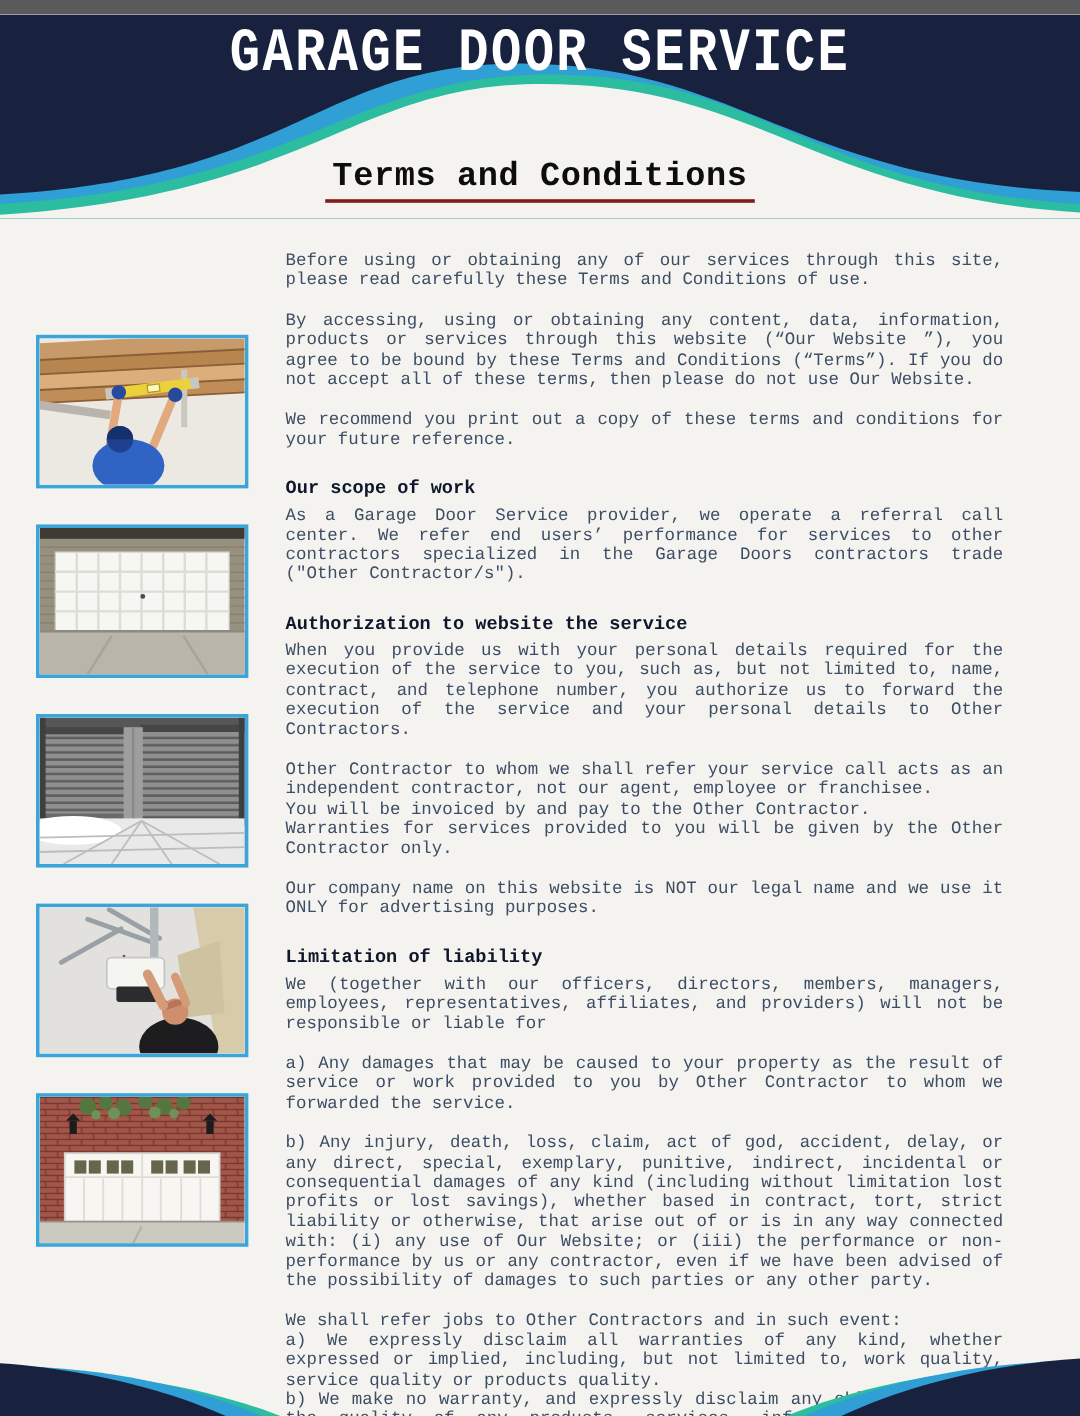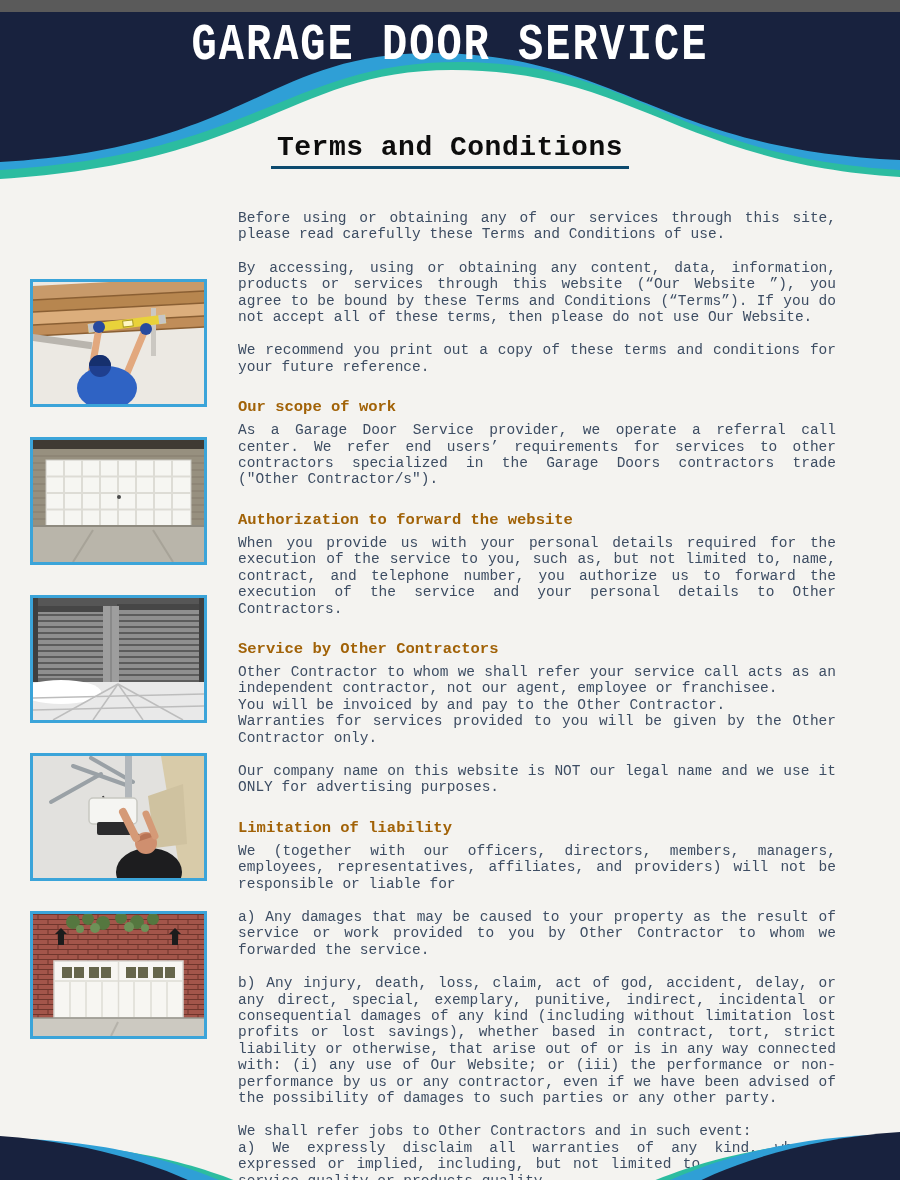--- a/index.html
+++ b/index.html
@@ -15,37 +15,37 @@
   .brand {
     position:absolute; top:4px; left:0; width:100%;
     text-align:center; color:#ffffff; font-weight:bold;
     font-size:42px; letter-spacing:2px;
     transform:scaleY(1.22); transform-origin:top center;
     white-space:nowrap;
   }
   .page-title-wrap { position:absolute; top:120px; left:0; width:100%; text-align:center; }
   .page-title {
     display:inline-block; color:#0d0d0d; font-weight:bold; font-size:28px;
-    letter-spacing:.5px; border-bottom:3px solid #0c4a6e; padding:0 6px 3px 6px;
+    letter-spacing:.5px; border-bottom:3px solid #7f1d1d; padding:0 6px 3px 6px;
   }
   
   .content { position:absolute; top:170px; left:0; width:900px; display:flex; }
   .photo-col { width:208px; padding-left:30px; padding-top:97px; flex:none; }
   .figure {
     width:177px; height:128px; border:3px solid #3ba4d9; background:#fff;
     margin-bottom:30px; overflow:hidden;
   }
   .figure svg { display:block; }
   .text-col { width:598px; margin-left:30px; padding-top:28px; flex:none; color:#3d4d63; }
   .tp {
     font-size:14.5px; line-height:16.4px; text-align:justify;
     white-space:pre-line; margin:0 0 17px 0;
   }
   .th {
-    color:#a16207; font-size:15.5px; font-weight:bold;
+    color:#0f172a; font-size:15.5px; font-weight:bold;
     margin:23px 0 6px 0;
   }
   .th:first-child { margin-top:0; }
   
   .ftr { position:absolute; bottom:0; left:0; width:900px; height:125px; pointer-events:none; }
   .ftr svg { display:block; }
 </style>
 </head>
 <body>
 
@@ -250,24 +250,23 @@
         </svg>
       </div>
 
     </div>
 
     <div class="text-col">
       <p class="tp">Before using or obtaining any of our services through this site, please read carefully these Terms and Conditions of use.</p>
       <p class="tp">By accessing, using or obtaining any content, data, information, products or services through this website (“Our Website ”), you agree to be bound by these Terms and Conditions (“Terms”). If you do not accept all of these terms, then please do not use Our Website.</p>
       <p class="tp">We recommend you print out a copy of these terms and conditions for your future reference.</p>
       <h3 class="th">Our scope of work</h3>
-      <p class="tp">As a Garage Door Service provider, we operate a referral call center. We refer end users’ requirements for services to other contractors specialized in the Garage Doors contractors trade ("Other Contractor/s").</p>
-      <h3 class="th">Authorization to forward the website</h3>
+      <p class="tp">As a Garage Door Service provider, we operate a referral call center. We refer end users’ performance for services to other contractors specialized in the Garage Doors contractors trade ("Other Contractor/s").</p>
+      <h3 class="th">Authorization to website the service</h3>
       <p class="tp">When you provide us with your personal details required for the execution of the service to you, such as, but not limited to, name, contract, and telephone number, you authorize us to forward the execution of the service and your personal details to Other Contractors.</p>
-      <h3 class="th">Service by Other Contractors</h3>
       <p class="tp">Other Contractor to whom we shall refer your service call acts as an independent contractor, not our agent, employee or franchisee.
 You will be invoiced by and pay to the Other Contractor.
 Warranties for services provided to you will be given by the Other Contractor only.</p>
       <p class="tp">Our company name on this website is NOT our legal name and we use it ONLY for advertising purposes.</p>
       <h3 class="th">Limitation of liability</h3>
       <p class="tp">We (together with our officers, directors, members, managers, employees, representatives, affiliates, and providers) will not be responsible or liable for</p>
       <p class="tp">a) Any damages that may be caused to your property as the result of service or work provided to you by Other Contractor to whom we forwarded the service.</p>
       <p class="tp">b) Any injury, death, loss, claim, act of god, accident, delay, or any direct, special, exemplary, punitive, indirect, incidental or consequential damages of any kind (including without limitation lost profits or lost savings), whether based in contract, tort, strict liability or otherwise, that arise out of or is in any way connected with: (i) any use of Our Website; or (iii) the performance or non-performance by us or any contractor, even if we have been advised of the possibility of damages to such parties or any other party.</p>
       <p class="tp">We shall refer jobs to Other Contractors and in such event:
 a) We expressly disclaim all warranties of any kind, whether expressed or implied, including, but not limited to, work quality, service quality or products quality.

